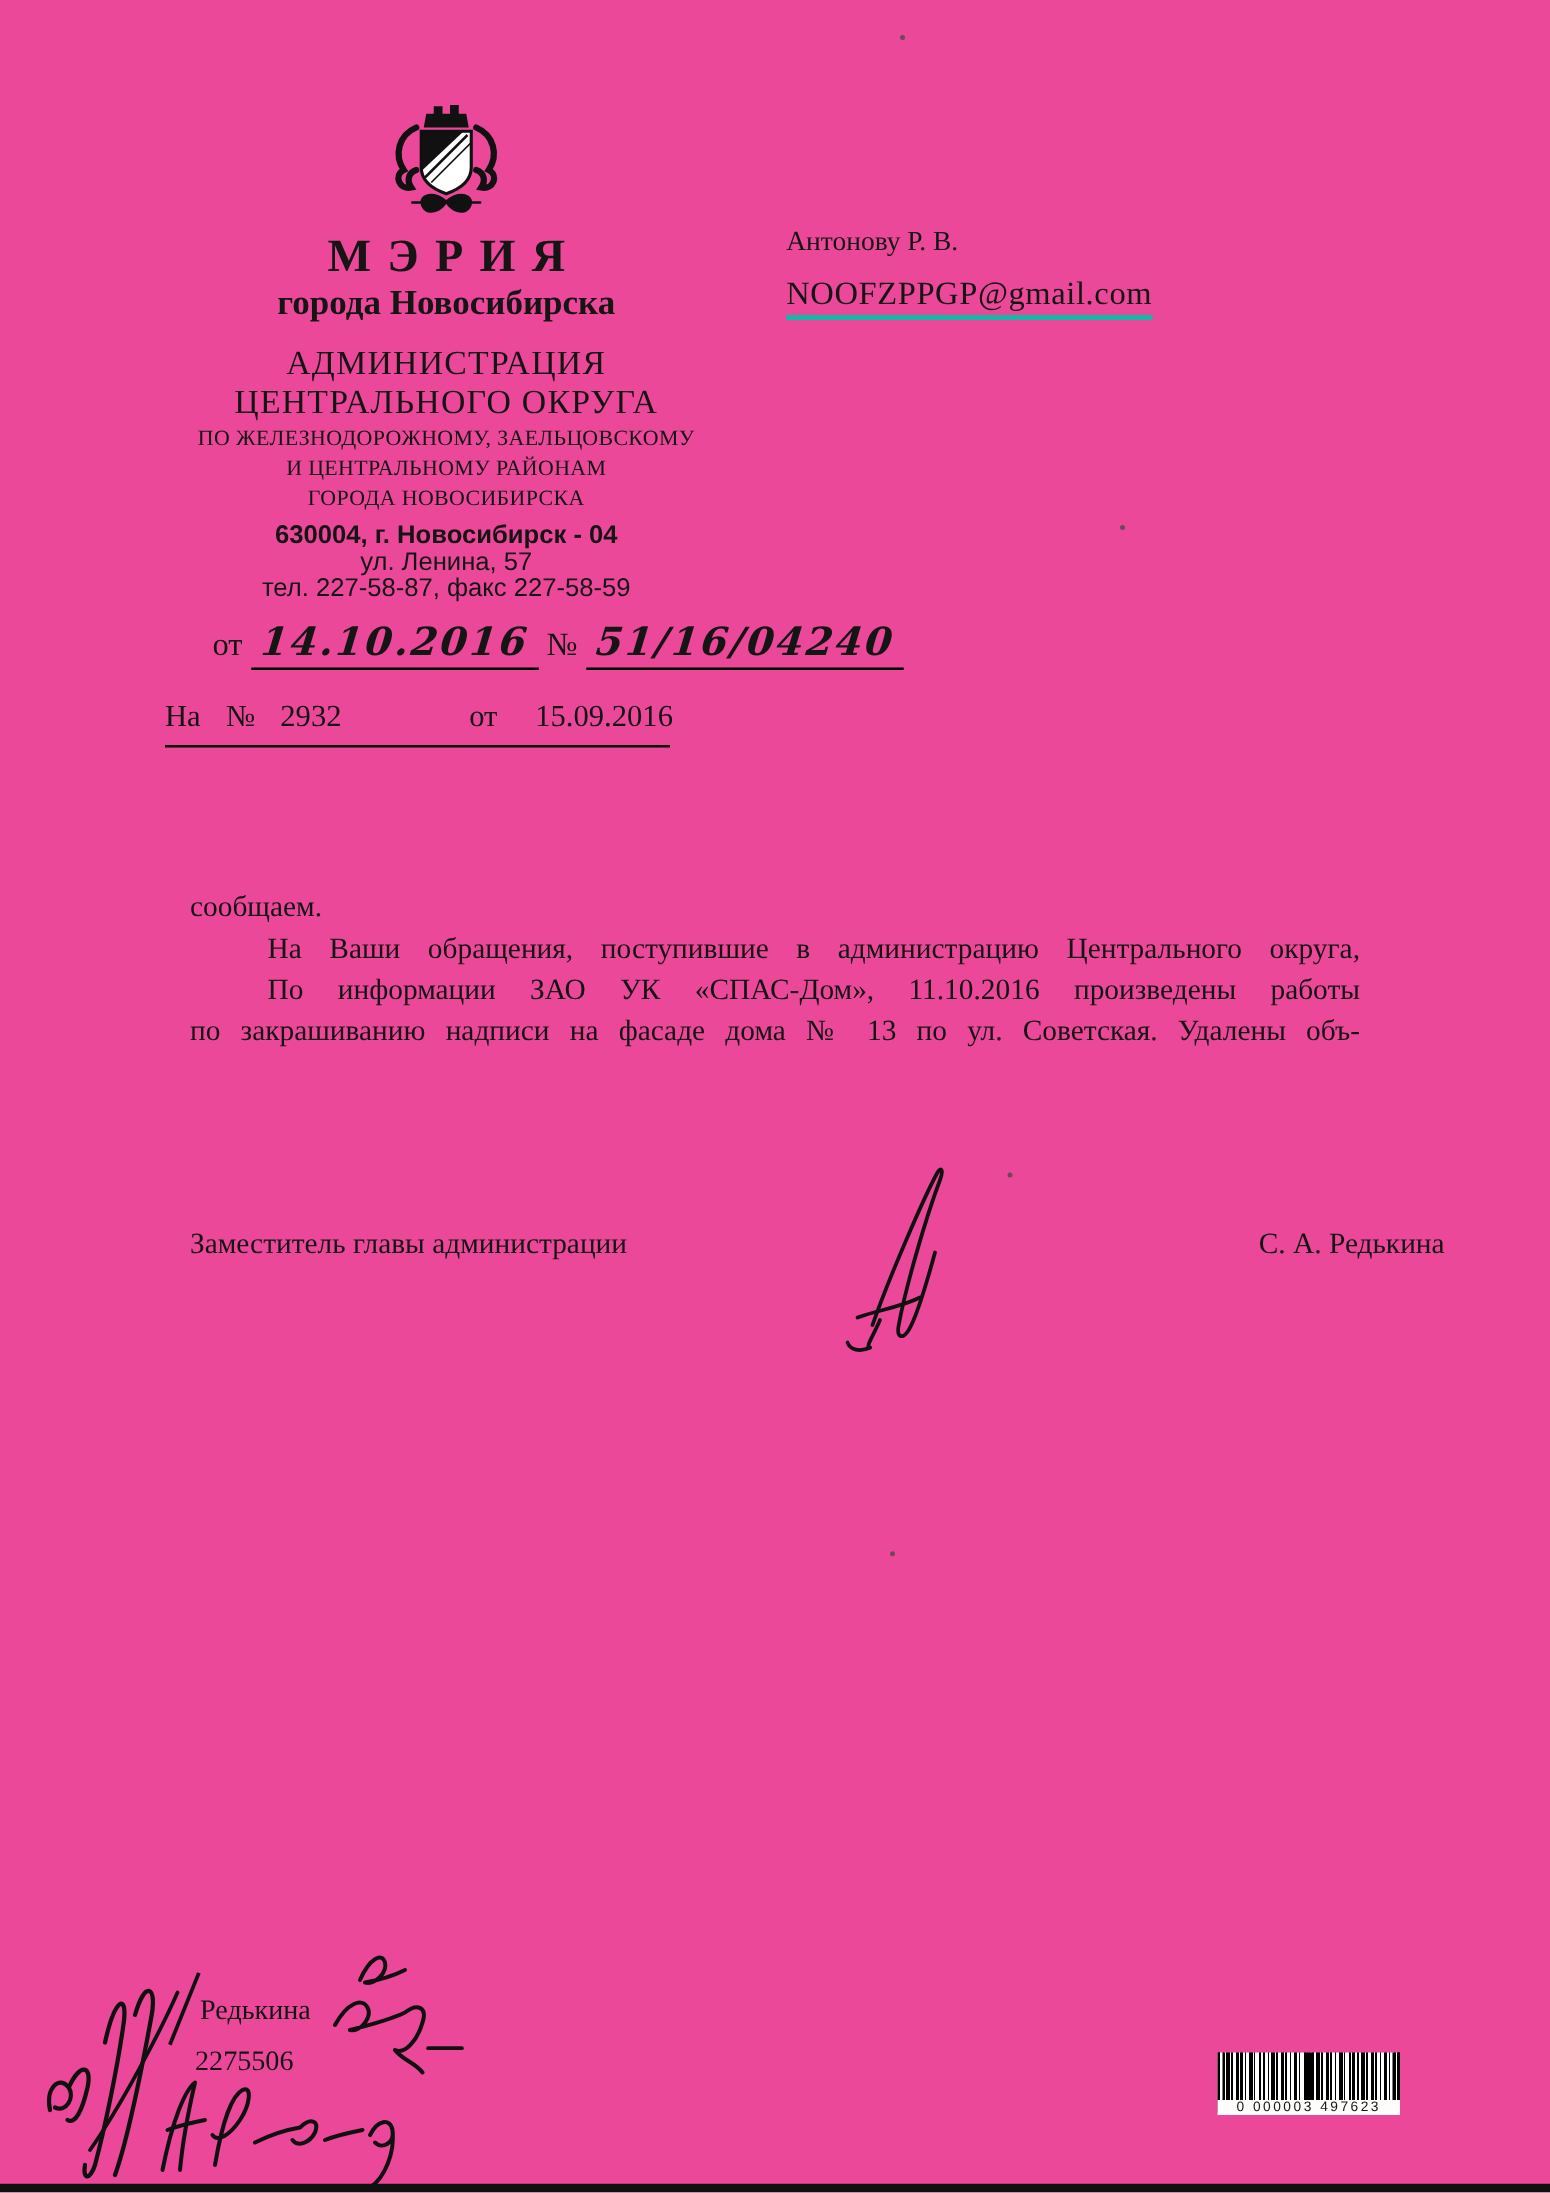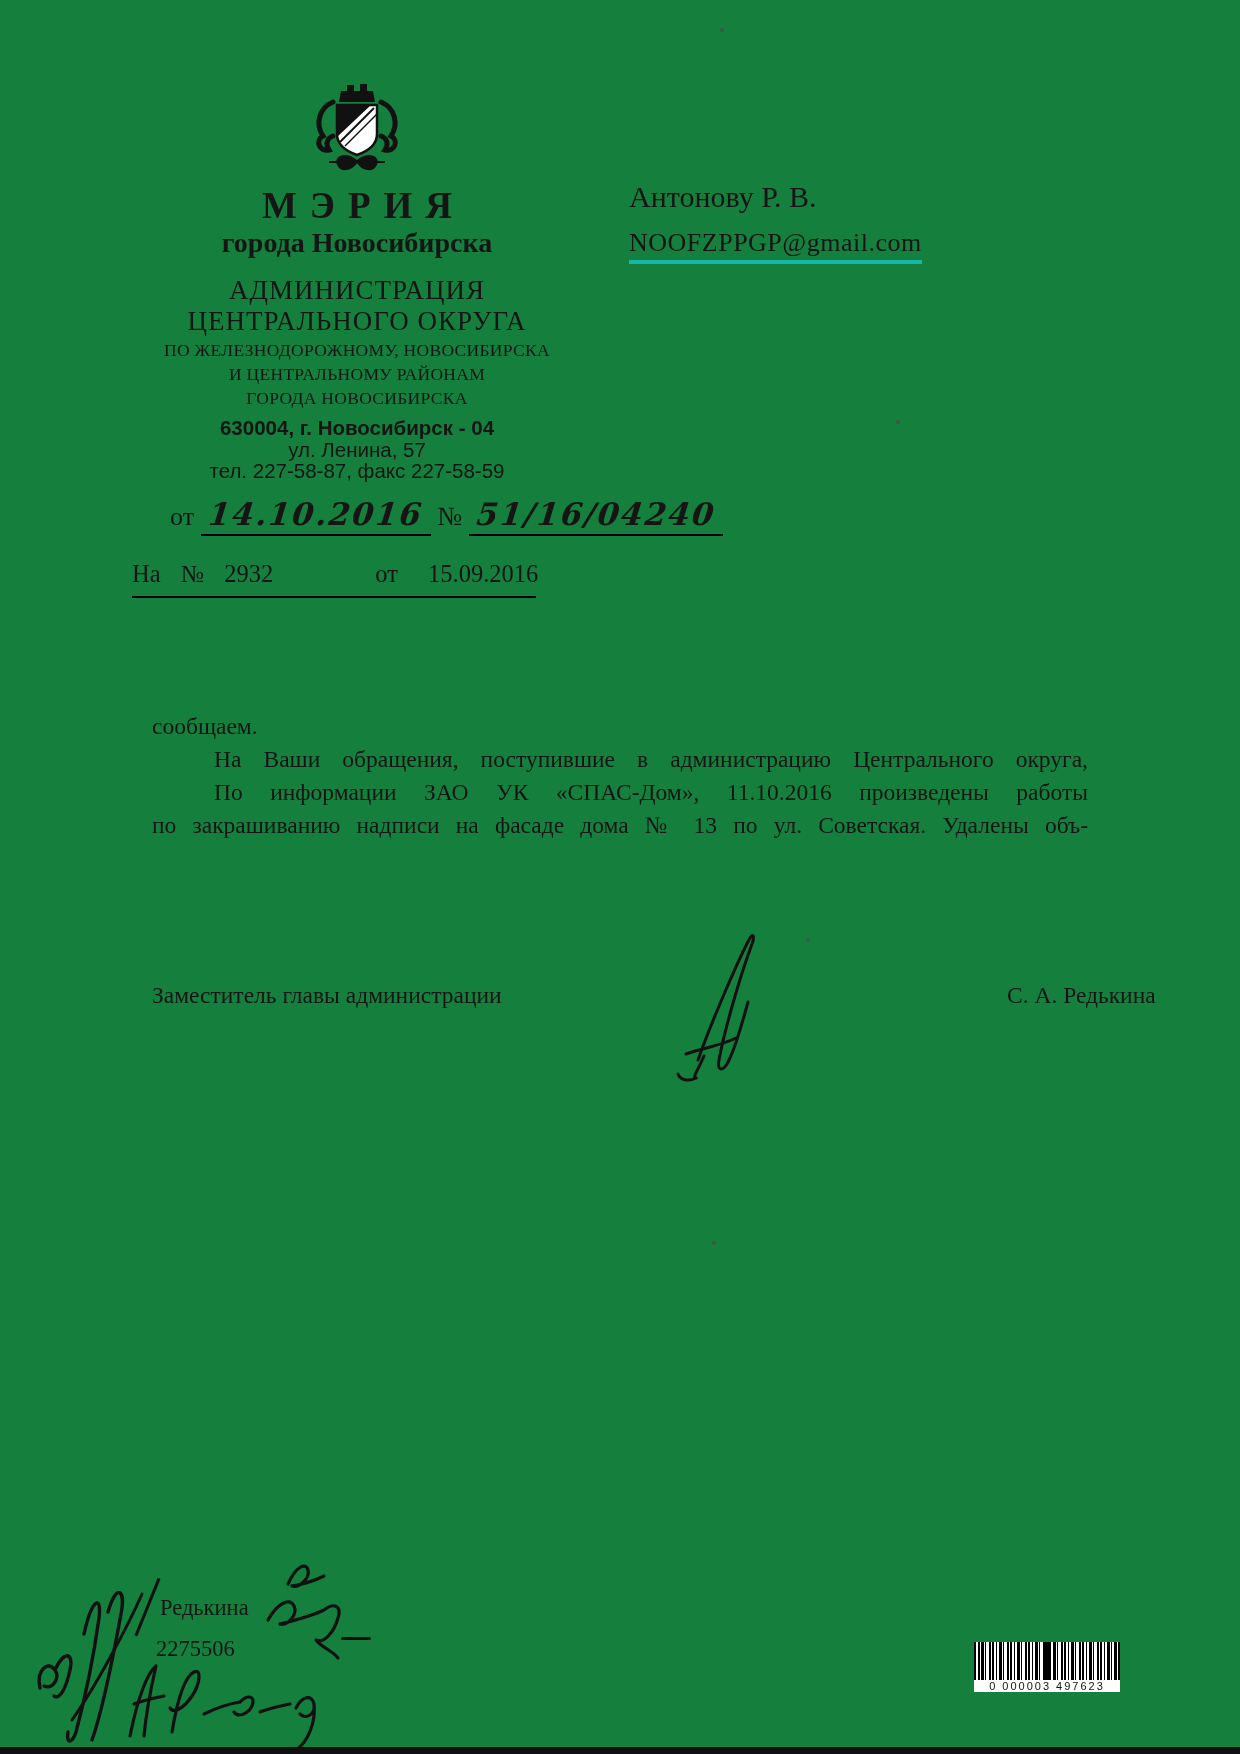--- a/index.html
+++ b/index.html
@@ -1,18 +1,18 @@
 <!DOCTYPE html>
 <html><head>
 <meta charset="utf-8">
 <style>
   html,body { margin:0; padding:0; background:#e8e8e8; }
   .page {
     position:relative; width:1240px; height:1754px; margin:0 auto;
-    background:#15803d; overflow:hidden; color:#151515;
+    background:#ec4899; overflow:hidden; color:#151515;
     font-family:"Liberation Serif", serif;
   }
 
   
   .letterhead { position:absolute; left:146px; top:82px; width:422px; text-align:center; }
   .emblem { display:block; margin:0 auto 6px auto; }
   .org1 { font-size:37px; font-weight:bold; letter-spacing:13px; text-indent:13px; }
   .org2 { font-size:28px; font-weight:bold; margin-top:0px; }
   .dept1 { font-size:27px; margin-top:16px; letter-spacing:1px; }
   .dept2 { font-size:27px; letter-spacing:1px; }
@@ -30,21 +30,21 @@
   .reply-line {
     position:absolute; left:132px; top:560px; width:404px; font-size:24.5px;
     border-bottom:2.5px solid #000; padding-bottom:8px; white-space:nowrap;
   }
   .reply-num { margin-left:14px; }
   .reply-ot { margin-left:96px; }
   .reply-date { margin-left:24px; }
 
   
   .recipient { position:absolute; left:629px; top:180px; }
-  .recipient-name { font-size:30px; }
+  .recipient-name { font-size:22px; }
   .recipient-email {
     font-size:26px; margin-top:14px; letter-spacing:0.5px;
     border-bottom:4px solid #14b8a6; display:inline-block; padding-bottom:2px;
   }
 
   
   .body-text { position:absolute; left:152px; top:710px; width:936px; font-size:23.5px; line-height:33px; }
   .bline { white-space:normal; }
   .ind { text-indent:62px; }
   .just { text-align:justify; text-align-last:justify; }
@@ -111,21 +111,21 @@
 
       <path d="M74,20 C88,26 92,42 84,54 C92,58 88,70 78,68 C82,62 80,56 74,54" fill="none" stroke="#111" stroke-width="5" stroke-linecap="round"></path>
 
       <path d="M50,78 C40,69 26,73 30,83 C34,92 46,88 50,81 C54,88 66,92 70,83 C74,73 60,69 50,78 Z" fill="#111"></path>
       <line x1="22" y1="80" x2="78" y2="80" stroke="#111" stroke-width="2"></line>
     </svg>
     <div class="org1">МЭРИЯ</div>
     <div class="org2">города Новосибирска</div>
     <div class="dept1">АДМИНИСТРАЦИЯ</div>
     <div class="dept2">ЦЕНТРАЛЬНОГО ОКРУГА</div>
-    <div class="districts">ПО ЖЕЛЕЗНОДОРОЖНОМУ, НОВОСИБИРСКА</div>
+    <div class="districts">ПО ЖЕЛЕЗНОДОРОЖНОМУ, ЗАЕЛЬЦОВСКОМУ</div>
     <div class="districts">И ЦЕНТРАЛЬНОМУ РАЙОНАМ</div>
     <div class="districts">ГОРОДА НОВОСИБИРСКА</div>
     <div class="addr addr-first">630004, г. Новосибирск - 04</div>
     <div class="addr">ул. Ленина, 57</div>
     <div class="addr">тел. 227-58-87, факс 227-58-59</div>
   </div>
 
   <div class="recipient">
     <div class="recipient-name">Антонову Р. В.</div>
     <div class="recipient-email">NOOFZPPGP@gmail.com</div>

